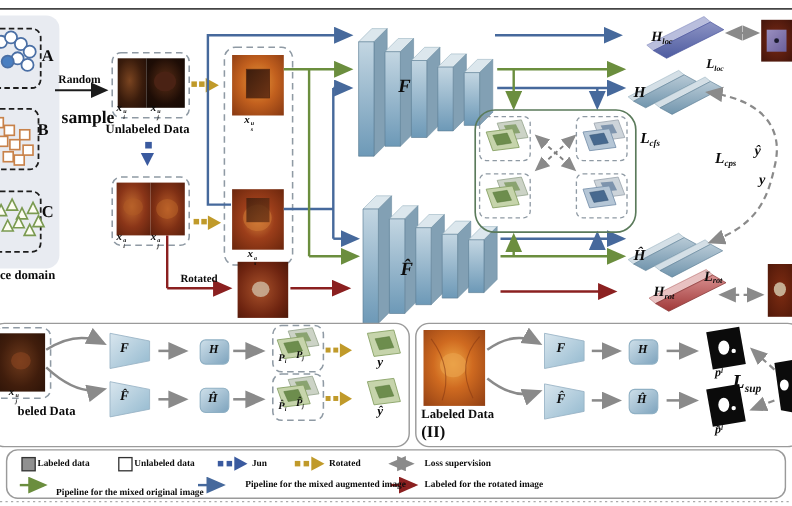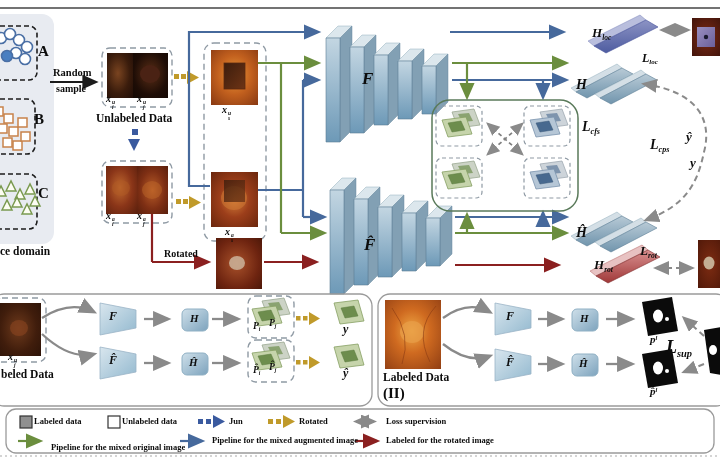--- a/index.html
+++ b/index.html
@@ -477,21 +477,21 @@
     <path class="bline" d="M180,441 H202" marker-end="url(#mB)"></path>
     <path class="rline" d="M355,441 H377" marker-end="url(#mR)"></path>
   </g>
 </svg>
 
 <div class="lb" style="left:38px;top:44px;font-size:15px">A</div>
 <div class="lb" style="left:34px;top:112px;font-size:15px">B</div>
 <div class="lb" style="left:38px;top:186px;font-size:15px">C</div>
 <div class="lb" style="left:0px;top:245px;font-size:11.5px">ce domain</div>
 <div class="lb" style="left:53px;top:67px;font-size:10.5px">Random</div>
-<div class="lb" style="left:56px;top:84px;font-size:10px">sample</div>
+<div class="lb" style="left:56px;top:100px;font-size:16px">sample</div>
 
 <div class="lb m" style="left:106px;top:94px;font-size:10px"><i>x</i><span class="ss">
         <sup>u</sup>
         <sub>i</sub>
       </span></div>
 <div class="lb m" style="left:137px;top:94px;font-size:10px"><i>x</i><span class="ss">
         <sup>u</sup>
         <sub>j</sub>
       </span></div>
 <div class="lb" style="left:96px;top:112px;font-size:11.5px">Unlabeled Data</div>
@@ -525,21 +525,21 @@
 <div class="lb m" style="left:582px;top:120px;font-size:14px"><i>L</i><sub>cfs</sub></div>
 <div class="lb m" style="left:650px;top:138px;font-size:14px"><i>L</i><sub>cps</sub></div>
 <div class="lb m" style="left:686px;top:130px;font-size:13px"><i>ŷ</i></div>
 <div class="lb m" style="left:690px;top:156px;font-size:13px"><i>y</i></div>
 <div class="lb m" style="left:640px;top:244px;font-size:13px"><i>L</i><sub>rot</sub></div>
 
 <div class="lb m" style="left:8px;top:352px;font-size:10px"><i>x</i><span class="ss">
         <sup>u</sup>
         <sub>j</sub>
       </span></div>
-<div class="lb" style="left:1px;top:368px;font-size:11.5px">beled Data</div>
+<div class="lb" style="left:16px;top:368px;font-size:11.5px">beled Data</div>
 <div class="lb m" style="left:109px;top:310px;font-size:12px"><i>F</i></div>
 <div class="lb m" style="left:109px;top:354px;font-size:12px"><i>F̂</i></div>
 <div class="lb m" style="left:190px;top:313px;font-size:11px"><i>H</i></div>
 <div class="lb m" style="left:189px;top:357px;font-size:11px"><i>Ĥ</i></div>
 <div class="lb m" style="left:253px;top:322px;font-size:9.5px"><i>P</i><sub>i</sub></div>
 <div class="lb m" style="left:269px;top:319px;font-size:9.5px"><i>P</i><sub>j</sub></div>
 <div class="lb m" style="left:253px;top:366px;font-size:9.5px"><i>P̂</i><sub>i</sub></div>
 <div class="lb m" style="left:269px;top:363px;font-size:9.5px"><i>P̂</i><sub>j</sub></div>
 <div class="lb m" style="left:343px;top:323px;font-size:12px"><i>y</i></div>
 <div class="lb m" style="left:343px;top:367px;font-size:12px"><i>ŷ</i></div>
@@ -553,16 +553,16 @@
 <div class="lb m" style="left:650px;top:334px;font-size:11px"><i>p</i><sup>l</sup></div>
 <div class="lb m" style="left:650px;top:386px;font-size:11px"><i>p̂</i><sup>l</sup></div>
 <div class="lb m" style="left:666px;top:338px;font-size:18px"><i>L</i><sub>sup</sub></div>
 
 <div class="lb" style="left:34px;top:417px;font-size:8.5px">Labeled data</div>
 <div class="lb" style="left:122px;top:417px;font-size:8.5px">Unlabeled data</div>
 <div class="lb" style="left:229px;top:417px;font-size:8.5px">Jun</div>
 <div class="lb" style="left:299px;top:417px;font-size:8.5px">Rotated</div>
 <div class="lb" style="left:386px;top:417px;font-size:8.5px">Loss supervision</div>
 <div class="lb" style="left:51px;top:443px;font-size:8.5px">Pipeline for the mixed original image</div>
-<div class="lb" style="left:212px;top:436px;font-size:8.5px">Pipeline for the mixed augmented image</div>
+<div class="lb" style="left:223px;top:436px;font-size:8.5px">Pipeline for the mixed augmented image</div>
 <div class="lb" style="left:386px;top:436px;font-size:8.5px">Labeled for the rotated image</div>
 
 </div>
 
 </body></html>

